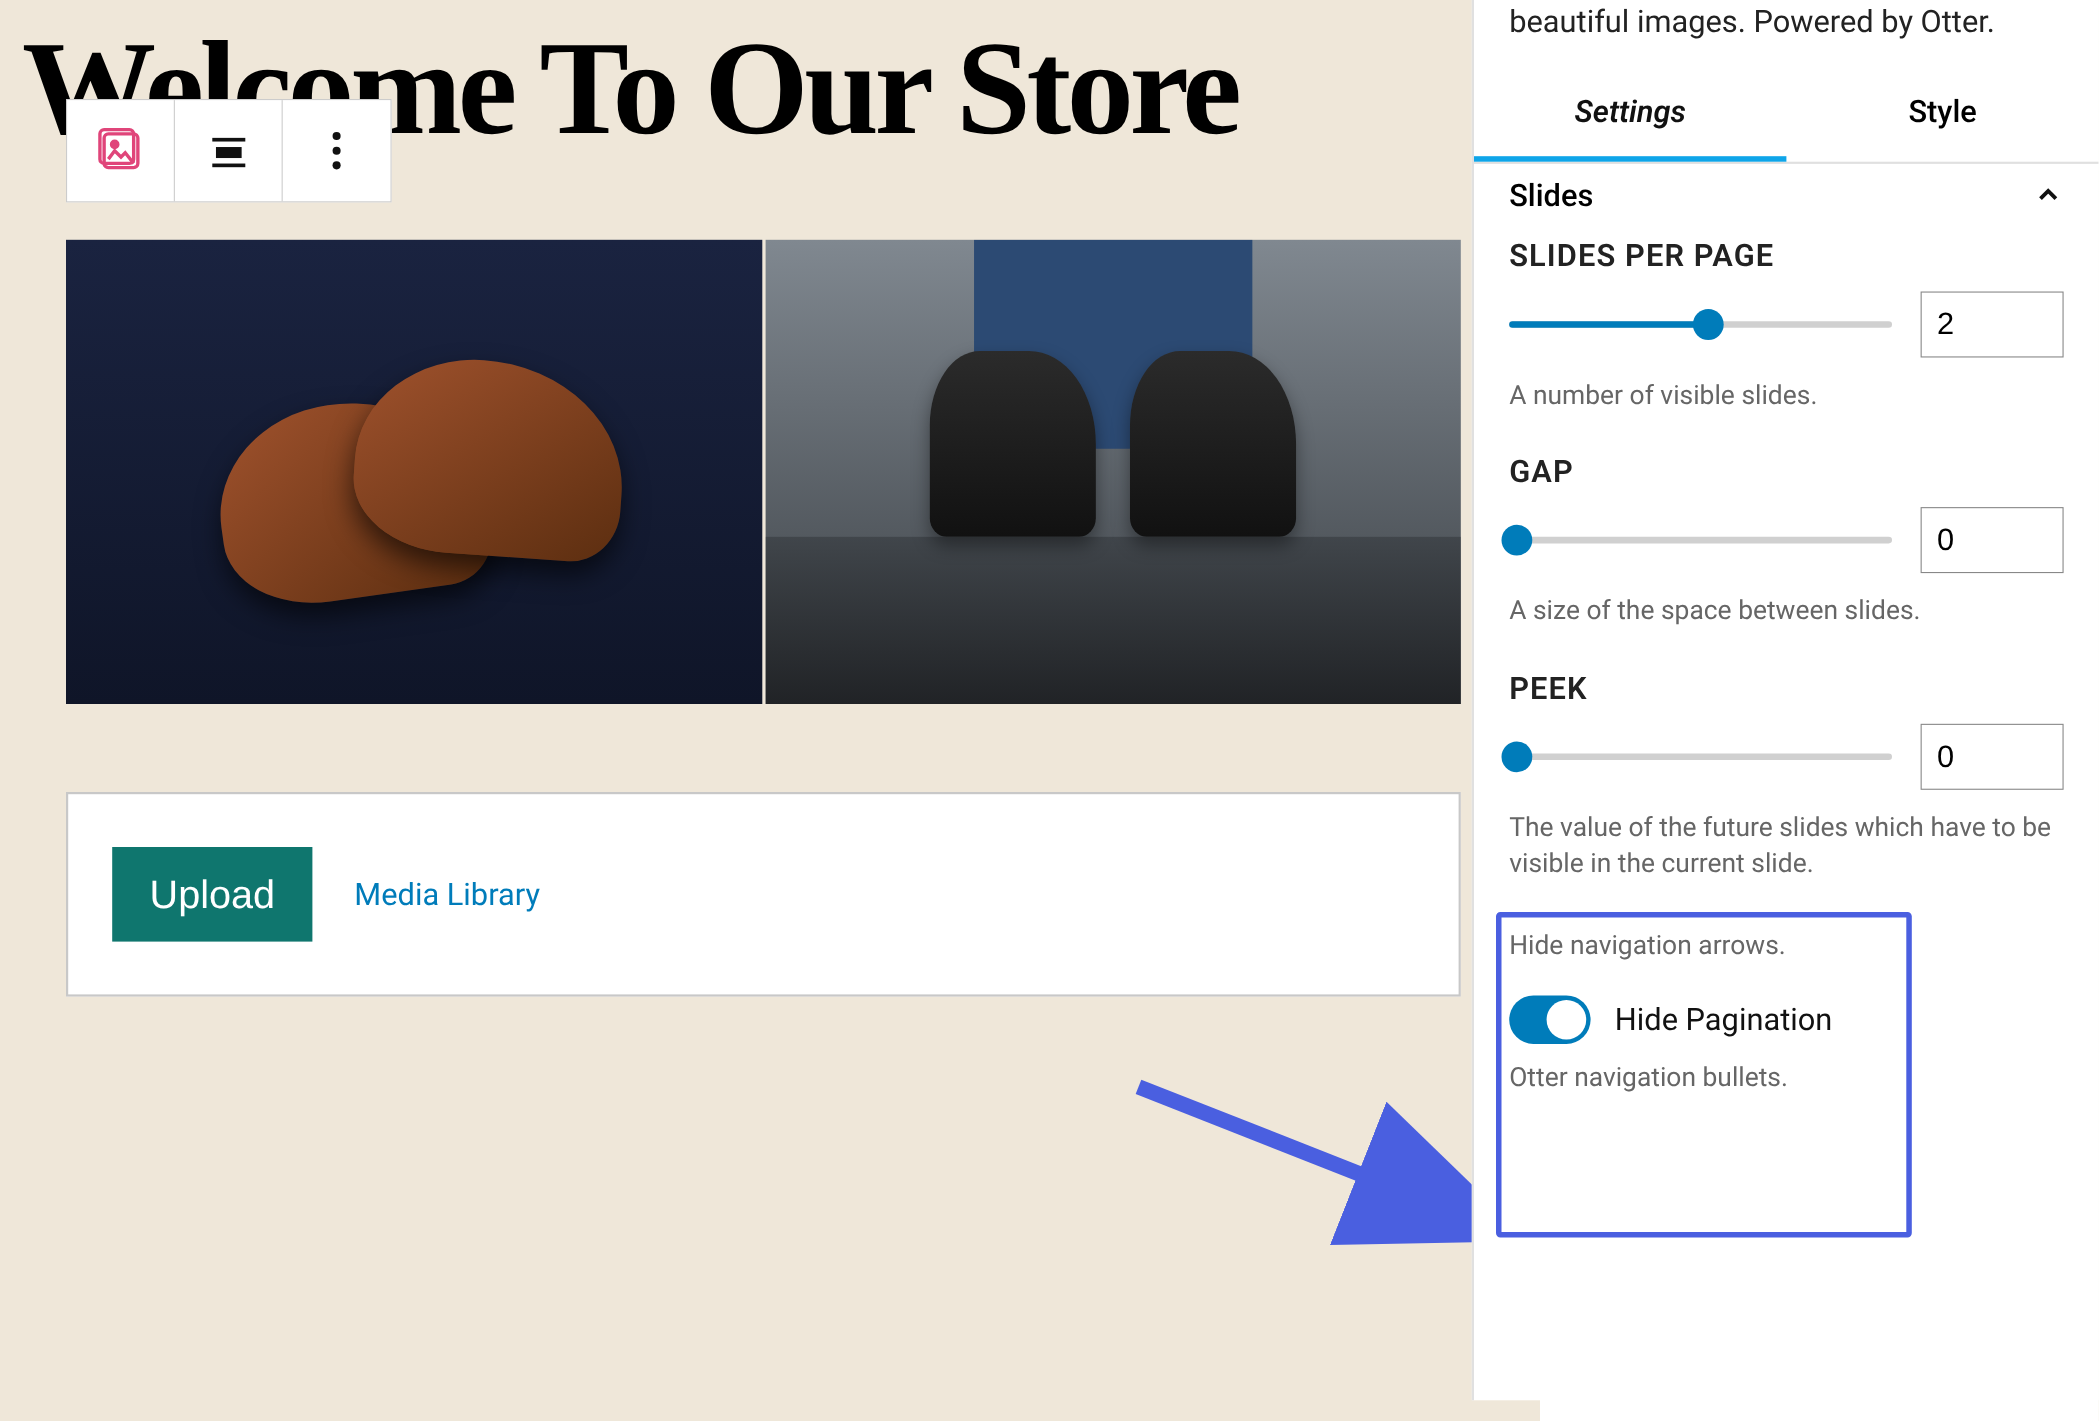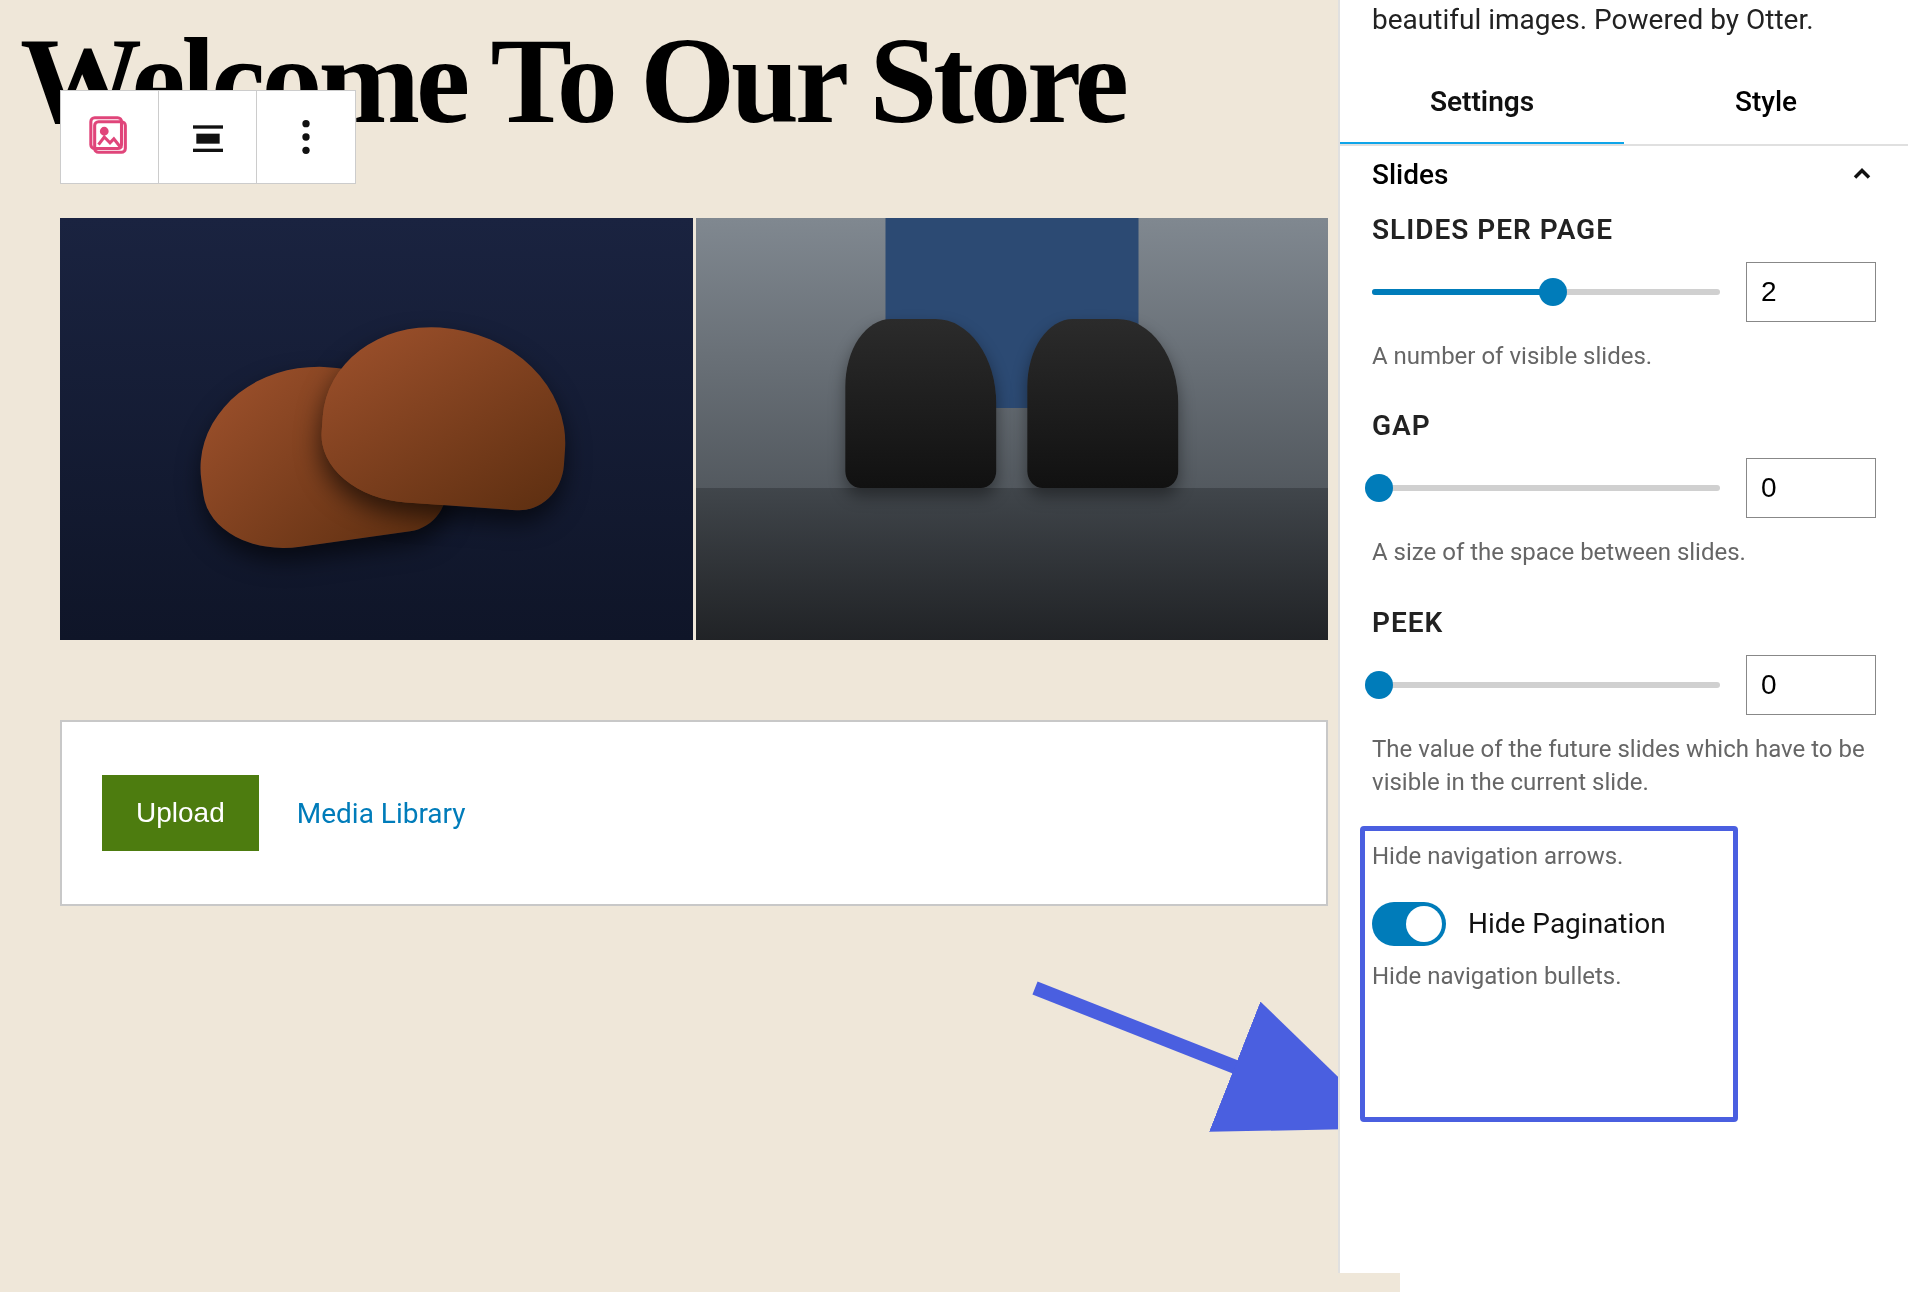--- a/index.html
+++ b/index.html
@@ -15,30 +15,30 @@
   .shoe { position: relative; width: 70%; height: 60%; }
   .loafer { position:absolute; width:55%; height:70%; background: linear-gradient(145deg,#a0522d,#5c2e10); border-radius: 50% 60% 20% 40% / 60% 70% 30% 40%; box-shadow: 0 12px 24px rgba(0,0,0,.6); }
   .loafer.l1 { left:10%; top:25%; transform: rotate(-8deg); }
   .loafer.l2 { left:38%; top:10%; transform: rotate(4deg); }
   .slide-2 { background: linear-gradient(180deg,#808890 0%, #3a3f44 100%); position:relative; display:flex; align-items:center; justify-content:center; overflow:hidden; }
   .boots { position:absolute; bottom:36%; left:50%; transform:translateX(-50%); width:60%; height:50%; display:flex; gap:8%; justify-content:center; align-items:flex-end;}
   .boot { width:40%; height:80%; background: linear-gradient(180deg,#2b2b2b,#111); border-radius: 30% 40% 10% 10% / 40% 50% 10% 10%; box-shadow: 0 8px 16px rgba(0,0,0,.4);}
   .jeans { position:absolute; top:0; left:50%; transform:translateX(-50%); width:40%; height:45%; background:#2c4a73; border-radius:0 0 40% 40% / 0 0 15% 15%; }
   .reflection { position:absolute; bottom:0; left:0; right:0; height:36%; background: linear-gradient(180deg, rgba(60,65,70,.8), rgba(30,32,35,.9)); }
   .upload-box { position:absolute; left:60px; top:720px; width:1268px; height:186px; background:#fff; border:2px solid #c8c8c8; display:flex; align-items:center; padding:0 40px; gap:38px; }
-  .upload-btn { background:#4d7c0f; color:#fff; font-size:28px; font-weight:500; padding:22px 34px; border:none; cursor:pointer; }
+  .upload-btn { background:#0f766e; color:#fff; font-size:36px; font-weight:500; padding:22px 34px; border:none; cursor:pointer; }
   .media-link { color:#007cba; font-size:28px; cursor:pointer; }
   
   .annot-arrow { position:absolute; left:1015px; top:968px; pointer-events:none; }
   
   .sidebar { position:absolute; right:0; top:0; width:570px; height:1273px; background:#fff; border-left:2px solid #e0e0e0; overflow:hidden; }
   .desc-text { font-size:28px; color:#222; padding: 0 32px 20px 32px; line-height:1.45; }
   .tabs { display:flex; border-bottom:2px solid #e0e0e0; }
   .tab { flex:1; text-align:center; font-size:28px; font-weight:500; padding:24px 0; cursor:pointer; }
-  .tab.active { border-bottom:2px solid #0ea5e9; color:#111; font-weight:600;}
+  .tab.active { border-bottom:5px solid #0ea5e9; color:#111; font-weight:600;font-style:italic;}
   .panel-header { display:flex; justify-content:space-between; align-items:center; padding:12px 32px; font-size:28px; font-weight:500; cursor:pointer;gap:20px;}
   .section-label { font-size:28px; font-weight:600; letter-spacing:1px; color:#222; padding:10px 32px 10px 32px; text-transform:uppercase; }
   .control-row { display:flex; align-items:center; gap:26px; padding:6px 32px 6px 32px; }
   .slider-track { flex:1; height:6px; background:#d0d0d0; border-radius:3px; position:relative; cursor:pointer;}
   .slider-fill { position:absolute; left:0; top:0; height:100%; background:#007cba; border-radius:3px; }
   .slider-thumb { position:absolute; top:50%; width:28px; height:28px; background:#007cba; border-radius:50%; transform:translate(-50%,-50%); }
   .num-input { width:130px; height:60px; border:1.5px solid #888; font-size:28px; padding:0 14px; }
   .help-text { font-size:24px; color:#666; padding:12px 32px 26px 32px; line-height:1.4; }
   .toggle-row { display:flex; align-items:center; gap:22px; padding:6px 32px; }
   .toggle { width:74px; height:44px; border-radius:22px; background:#007cba; position:relative; cursor:pointer; }
@@ -159,15 +159,15 @@
     <div class="highlight-box" style="left:20px; top:0px; width:378px; height:296px;"></div>
 
     <div class="help-text" style="padding-top:8px;padding-bottom:22px;">Hide navigation arrows.</div>
 
     <div class="toggle-row">
       <div class="toggle">
           <div class="knob"></div>
         </div>
       <span class="toggle-label">Hide Pagination</span>
     </div>
-    <div class="help-text" style="padding-top:8px;">Hide navigation bullets.</div>
+    <div class="help-text" style="padding-top:8px;">Otter navigation bullets.</div>
   </div>
 </div>
 
 </body></html>

